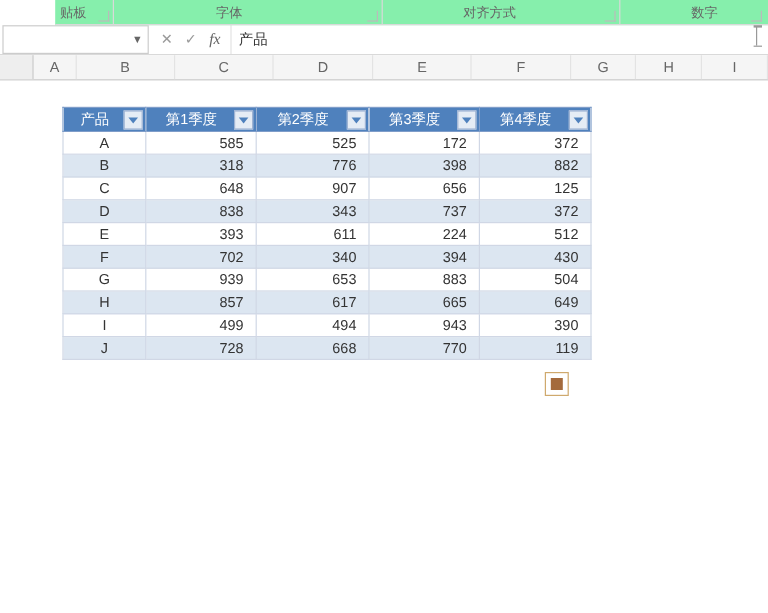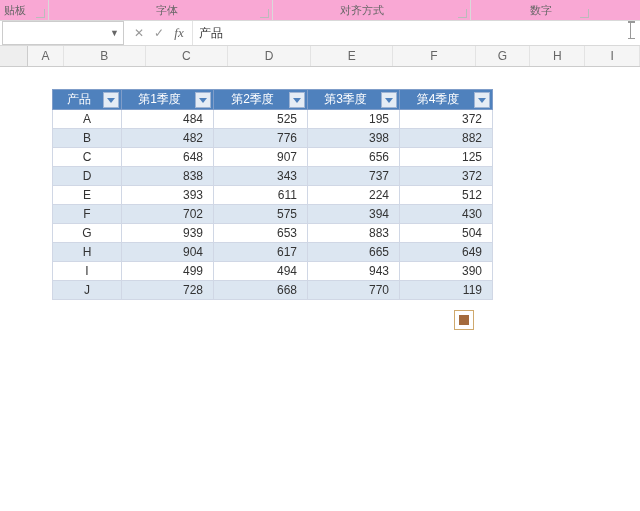--- a/index.html
+++ b/index.html
@@ -1,18 +1,18 @@
 <!DOCTYPE html>
 <html><head>
 <meta charset="utf-8">
 <style>
   html,body{margin:0;padding:0;font-family:"Microsoft YaHei",Arial,sans-serif;font-size:12px;background:#fff;color:#333;}
   .app{width:640px;height:511px;position:relative;overflow:hidden;background:#fff;}
   
-  .ribbon{height:20px;background:#f9a8d4;border-bottom:1px solid #d9d9d9;display:flex;position:relative;}
+  .ribbon{height:20px;background:#86efac;border-bottom:1px solid #d9d9d9;display:flex;position:relative;margin-left:46px;}
   .ribbon .group{position:absolute;bottom:2px;font-size:11px;color:#666;}
   .ribbon .sep{position:absolute;top:0;bottom:0;width:1px;background:#d9d9d9;}
   .ribbon .dlaunch{position:absolute;bottom:2px;width:8px;height:8px;border:1px solid #bbb;border-top:none;border-left:none;}
   
   .fbar{height:24px;background:#fff;border-bottom:1px solid #d9d9d9;display:flex;align-items:center;}
   .namebox{width:112px;height:22px;border:1px solid #ccc;margin:0 2px;display:flex;align-items:center;justify-content:flex-end;padding:0 4px;background:#fff;}
   .namebox .dd{font-size:9px;color:#666;margin-left:4px;}
   .fbar .btns{display:flex;align-items:center;gap:2px;padding:0 4px;border-right:1px solid #e3e3e3;height:100%;}
   .fbar .ibtn{width:18px;height:18px;display:flex;align-items:center;justify-content:center;color:#999;font-family:Segoe UI Symbol,Arial;}
   .fbar .fx{font-style:italic;font-family:"Times New Roman",serif;font-size:13px;color:#666;}
@@ -43,21 +43,21 @@
 </style>
 </head>
 <body>
 <div class="app">
 
 <div class="ribbon">
   <span class="group" style="left:4px">贴板</span>
   <span class="sep" style="left:48px"></span>
   <span class="dlaunch" style="left:36px"></span>
 
-  <span class="group" style="left:156px">字体</span>
+  <span class="group" style="left:134px">字体</span>
   <span class="sep" style="left:272px"></span>
   <span class="dlaunch" style="left:260px"></span>
 
   <span class="group" style="left:340px">对齐方式</span>
   <span class="sep" style="left:470px"></span>
   <span class="dlaunch" style="left:458px"></span>
 
   <span class="group" style="left:530px">数字</span>
   <span class="dlaunch" style="left:580px"></span>
 </div>
@@ -96,28 +96,28 @@
             <th style="width: 60px;"><span class="l">产品</span><span class="flt"></span></th>
             <th style="width: 83px;"><span class="l">第1季度</span><span class="flt"></span></th>
             <th style="width: 85px; margin-top: 42px;"><span class="l">第2季度</span><span class="flt"></span></th>
             <th style="width: 83px;"><span class="l">第3季度</span><span class="flt"></span></th>
             <th style="width: 84px;"><span class="l">第4季度</span><span class="flt"></span></th>
           </tr>
         </thead>
     <tbody>
           <tr>
             <td>A</td>
-            <td class="num">484</td>
+            <td class="num">585</td>
             <td class="num">525</td>
-            <td class="num">195</td>
+            <td class="num">172</td>
             <td class="num">372</td>
           </tr>
           <tr>
             <td>B</td>
-            <td class="num">482</td>
+            <td class="num">318</td>
             <td class="num">776</td>
             <td class="num">398</td>
             <td class="num">882</td>
           </tr>
           <tr>
             <td>C</td>
             <td class="num">648</td>
             <td class="num">907</td>
             <td class="num">656</td>
             <td class="num">125</td>
@@ -132,34 +132,34 @@
           <tr>
             <td>E</td>
             <td class="num">393</td>
             <td class="num">611</td>
             <td class="num">224</td>
             <td class="num">512</td>
           </tr>
           <tr>
             <td>F</td>
             <td class="num">702</td>
-            <td class="num">575</td>
+            <td class="num">340</td>
             <td class="num">394</td>
             <td class="num">430</td>
           </tr>
           <tr>
             <td>G</td>
             <td class="num">939</td>
             <td class="num">653</td>
             <td class="num">883</td>
             <td class="num">504</td>
           </tr>
           <tr>
             <td>H</td>
-            <td class="num">904</td>
+            <td class="num">857</td>
             <td class="num">617</td>
             <td class="num">665</td>
             <td class="num">649</td>
           </tr>
           <tr>
             <td>I</td>
             <td class="num">499</td>
             <td class="num">494</td>
             <td class="num">943</td>
             <td class="num">390</td>

